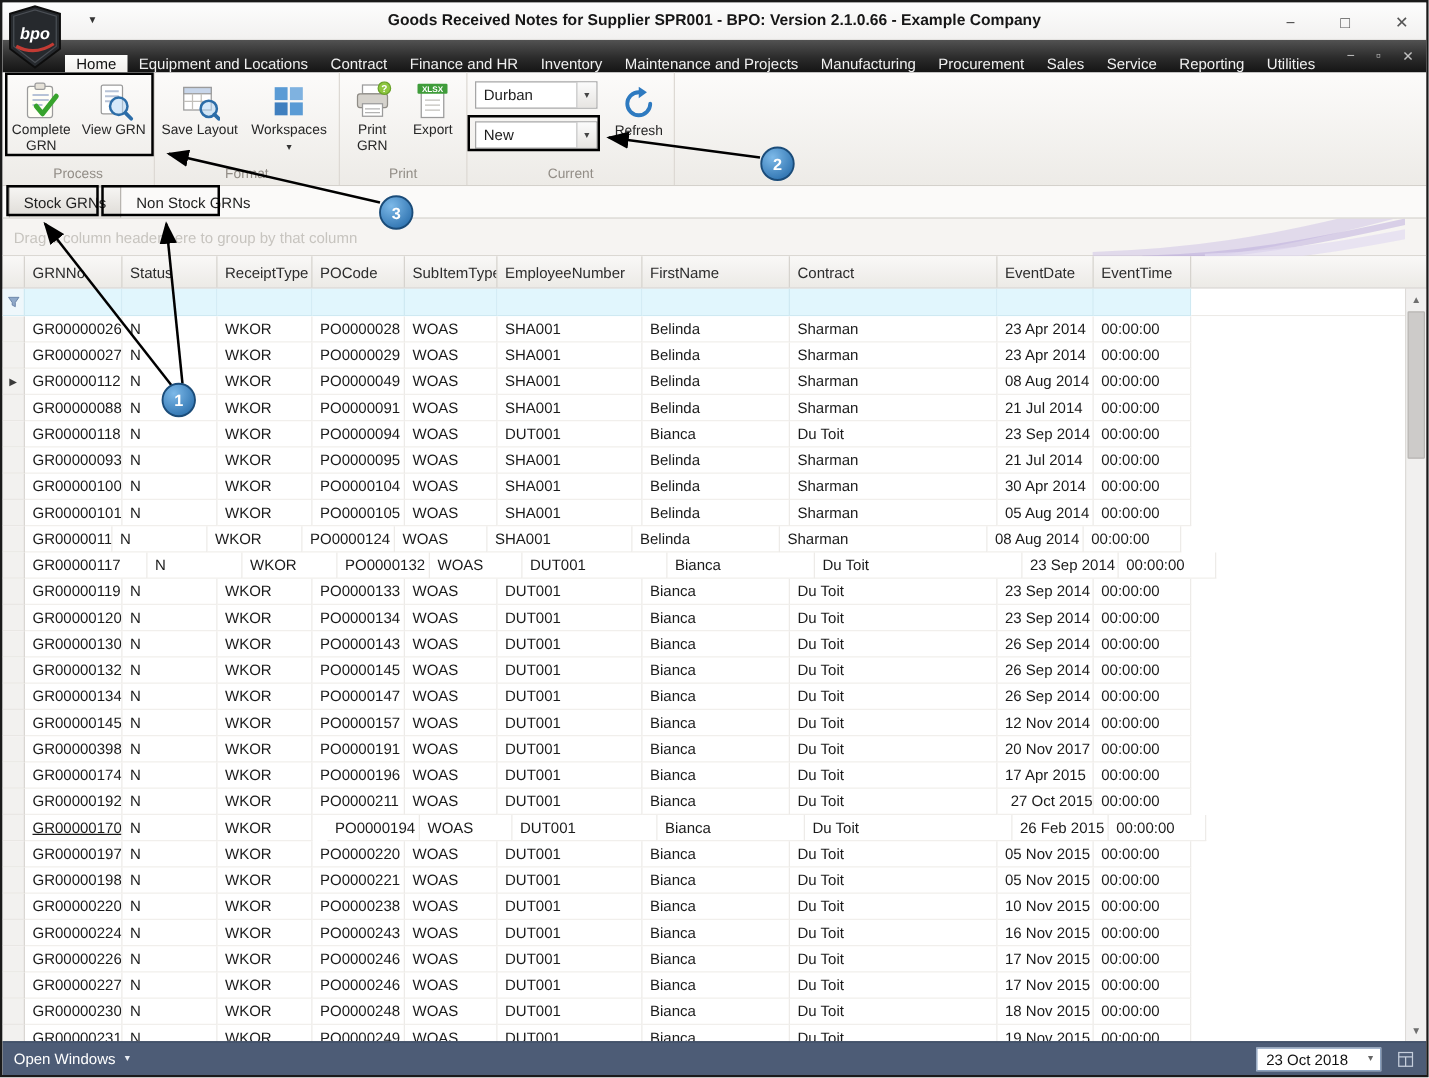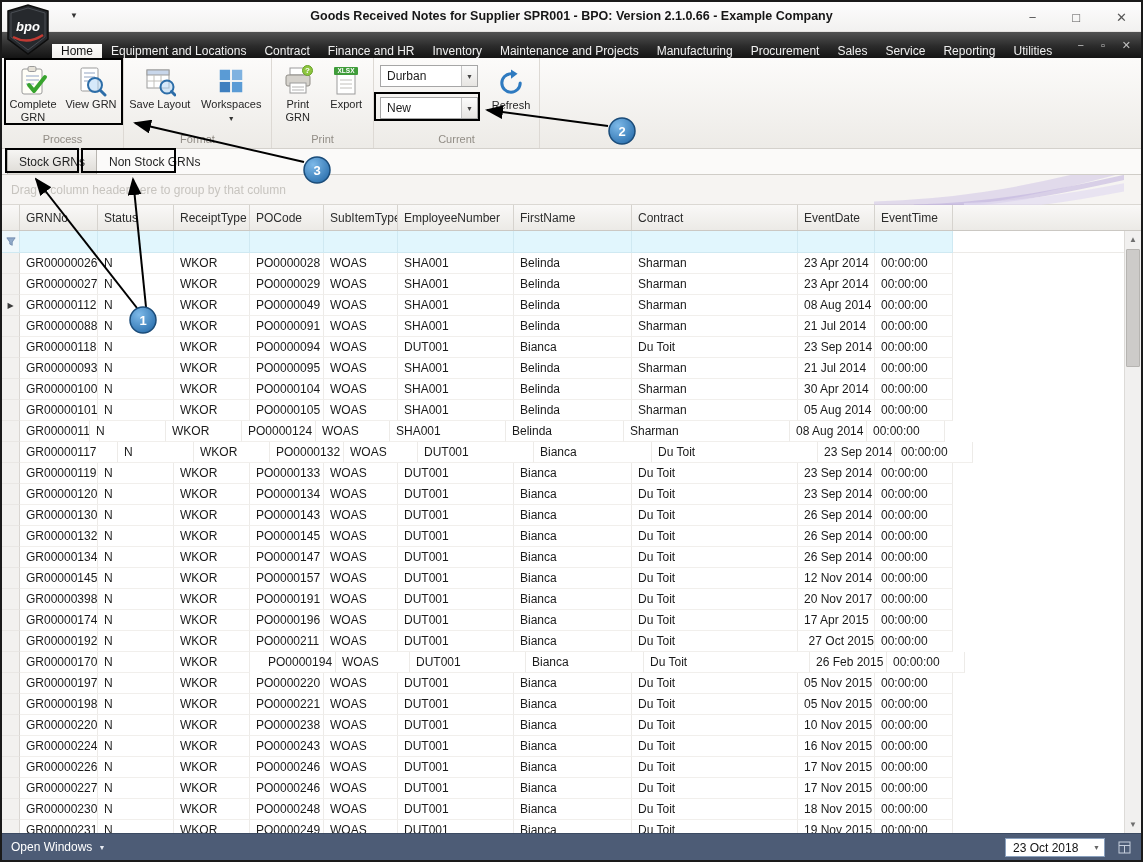--- a/index.html
+++ b/index.html
@@ -561,21 +561,21 @@
         <div class="cell" style="width: 74px;">WOAS</div>
         <div class="cell" style="width: 116px;">DUT001</div>
         <div class="cell" style="width: 118px;">Bianca</div>
         <div class="cell" style="width: 166px;">Du Toit</div>
         <div class="cell" style="width: 77px; text-align: right;">27 Oct 2015</div>
         <div class="cell" style="width: 78px;">00:00:00</div>
         <div class="cell rfill"></div>
       </div>
       <div class="row">
         <div class="rind"></div>
-        <div class="cell" style="width: 78px;">GR00000170</div>
+        <div class="cell" style="width: 78px; text-decoration: underline;">GR00000170</div>
         <div class="cell" style="width: 76px;">N</div>
         <div class="cell" style="width: 76px;">WKOR</div>
         <div class="cell" style="width: 74px; margin-left: 12px;">PO0000194</div>
         <div class="cell" style="width: 74px;">WOAS</div>
         <div class="cell" style="width: 116px;">DUT001</div>
         <div class="cell" style="width: 118px;">Bianca</div>
         <div class="cell" style="width: 166px;">Du Toit</div>
         <div class="cell" style="width: 77px;">26 Feb 2015</div>
         <div class="cell" style="width: 78px;">00:00:00</div>
         <div class="cell rfill"></div>

